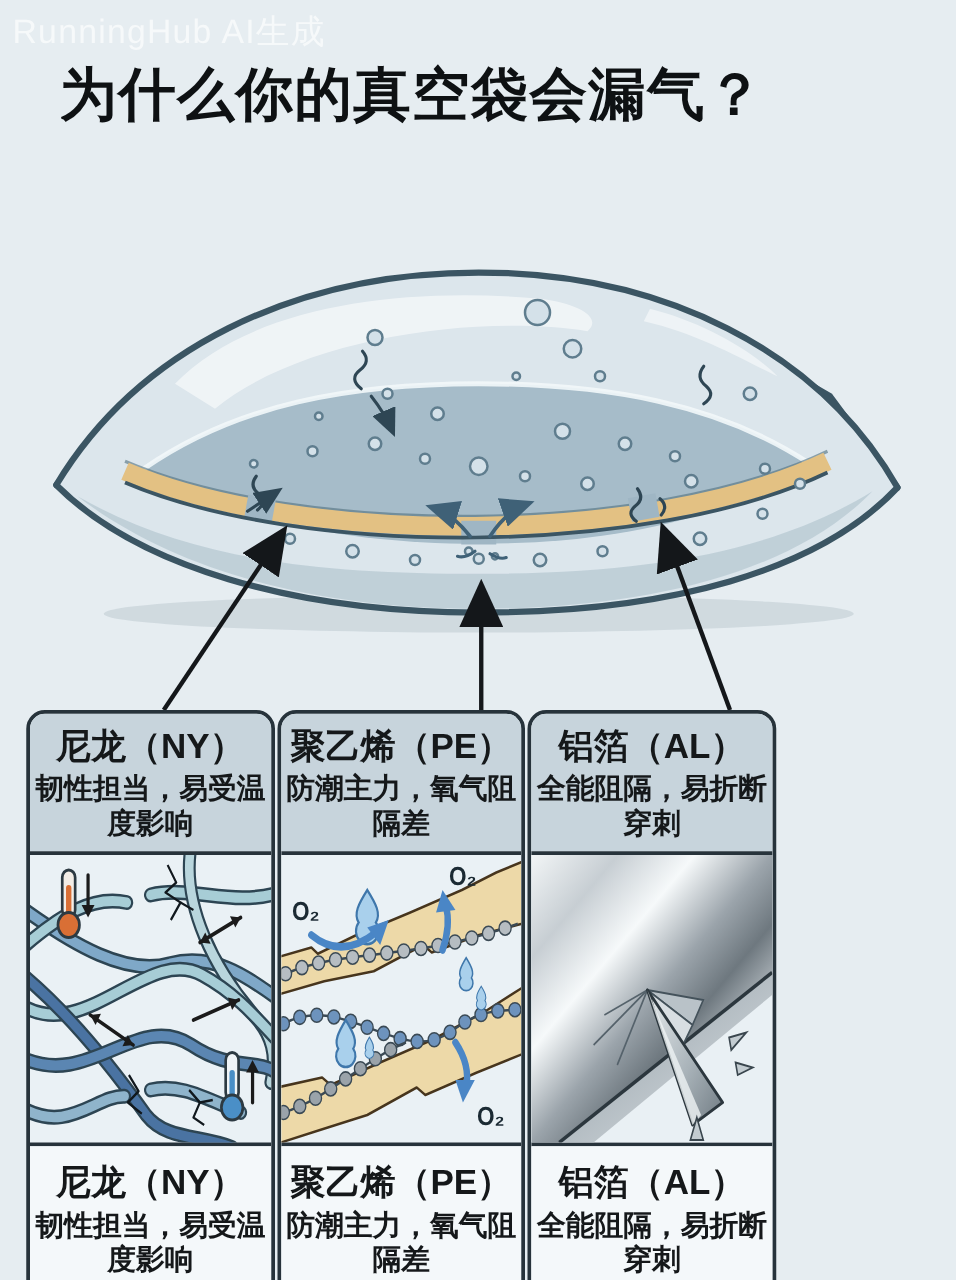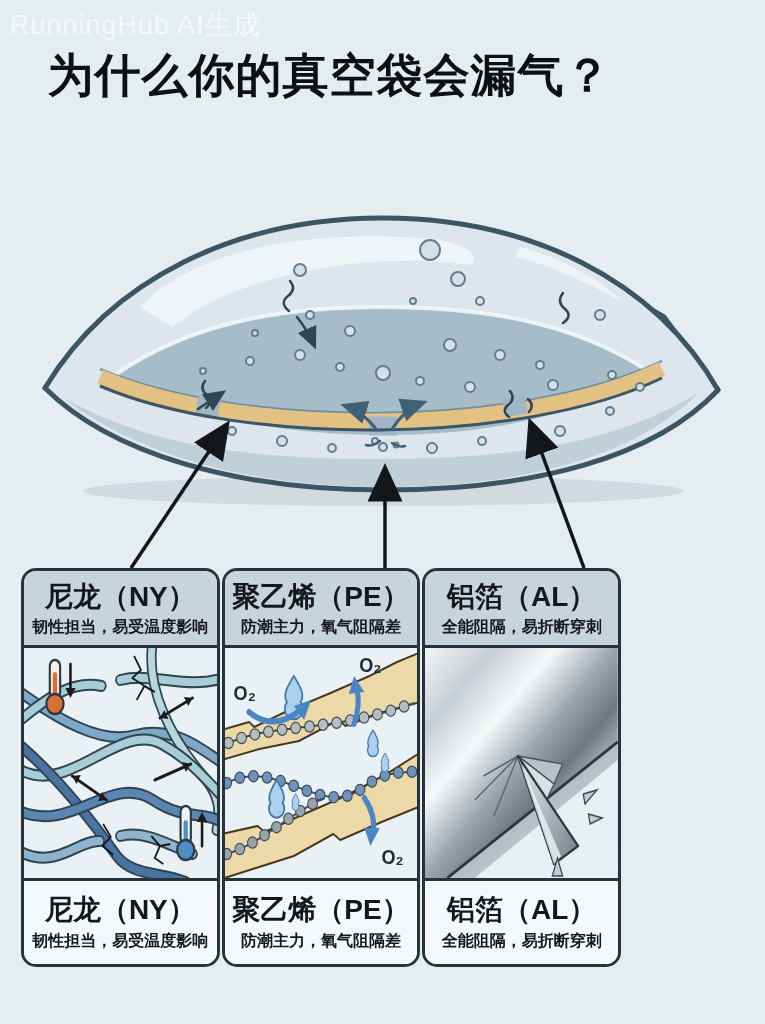--- a/index.html
+++ b/index.html
@@ -16,21 +16,21 @@
 
   .bag-svg{position:absolute;top:195px;left:0;}
   .connector-svg{position:absolute;top:400px;left:0;}
 
   .panels{position:absolute;top:568px;left:21px;width:600px;display:flex;gap:2px;}
   .panel{flex:1;border:3px solid #27333b;border-radius:15px;overflow:hidden;
          background:#eaf1f5;display:flex;flex-direction:column;}
   .panel-header{background:#c7d4dc;text-align:center;padding:10px 2px 9px 2px;}
   .panel-footer{background:#f4f8fa;text-align:center;padding:13px 2px 14px 2px;flex:1;}
   .panel-title{font-size:28px;font-weight:900;color:#15181a;line-height:1.15;}
-  .panel-subtitle{font-size:16px;font-weight:800;color:#15181a;margin-top:4px;
+  .panel-subtitle{font-size:23px;font-weight:800;color:#15181a;margin-top:4px;
                   line-height:1.2;}
   .panel-illus{height:230px;border-top:3px solid #27333b;border-bottom:3px solid #27333b;
                background:#eaf1f5;}
   .panel-illus svg{display:block;}
 </style>
 </head>
 <body>
 
 <div class="page">
 

